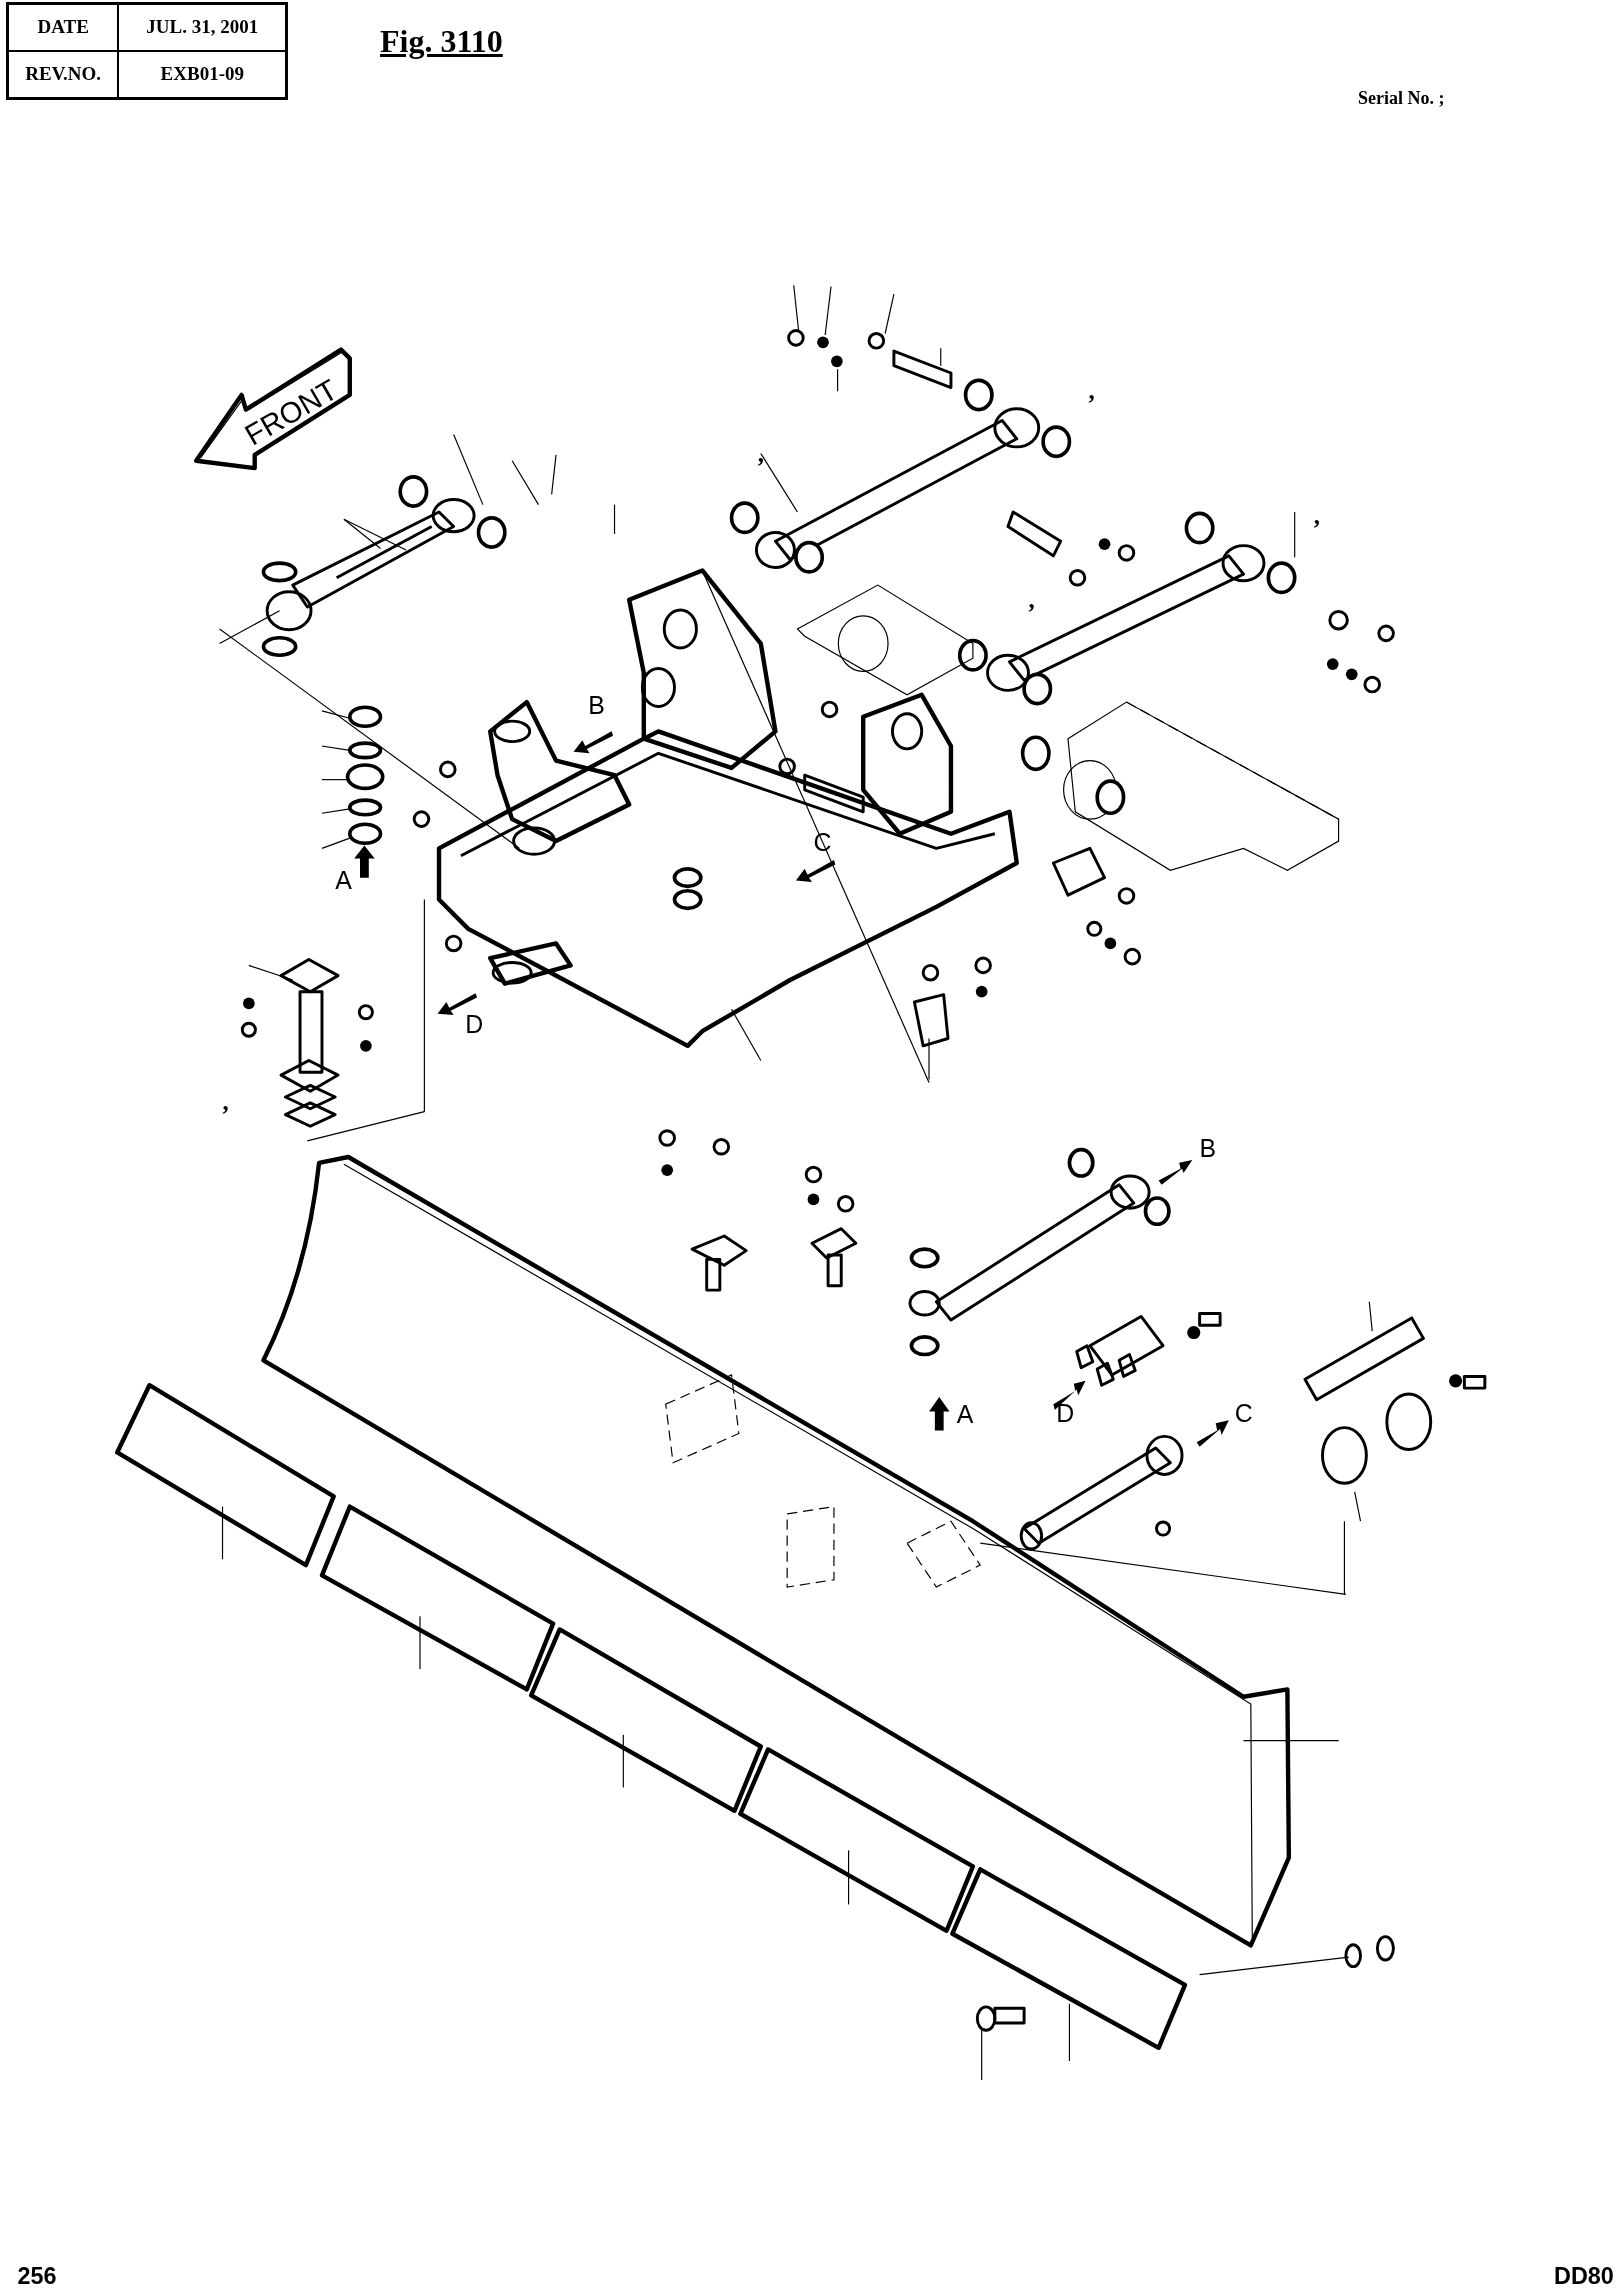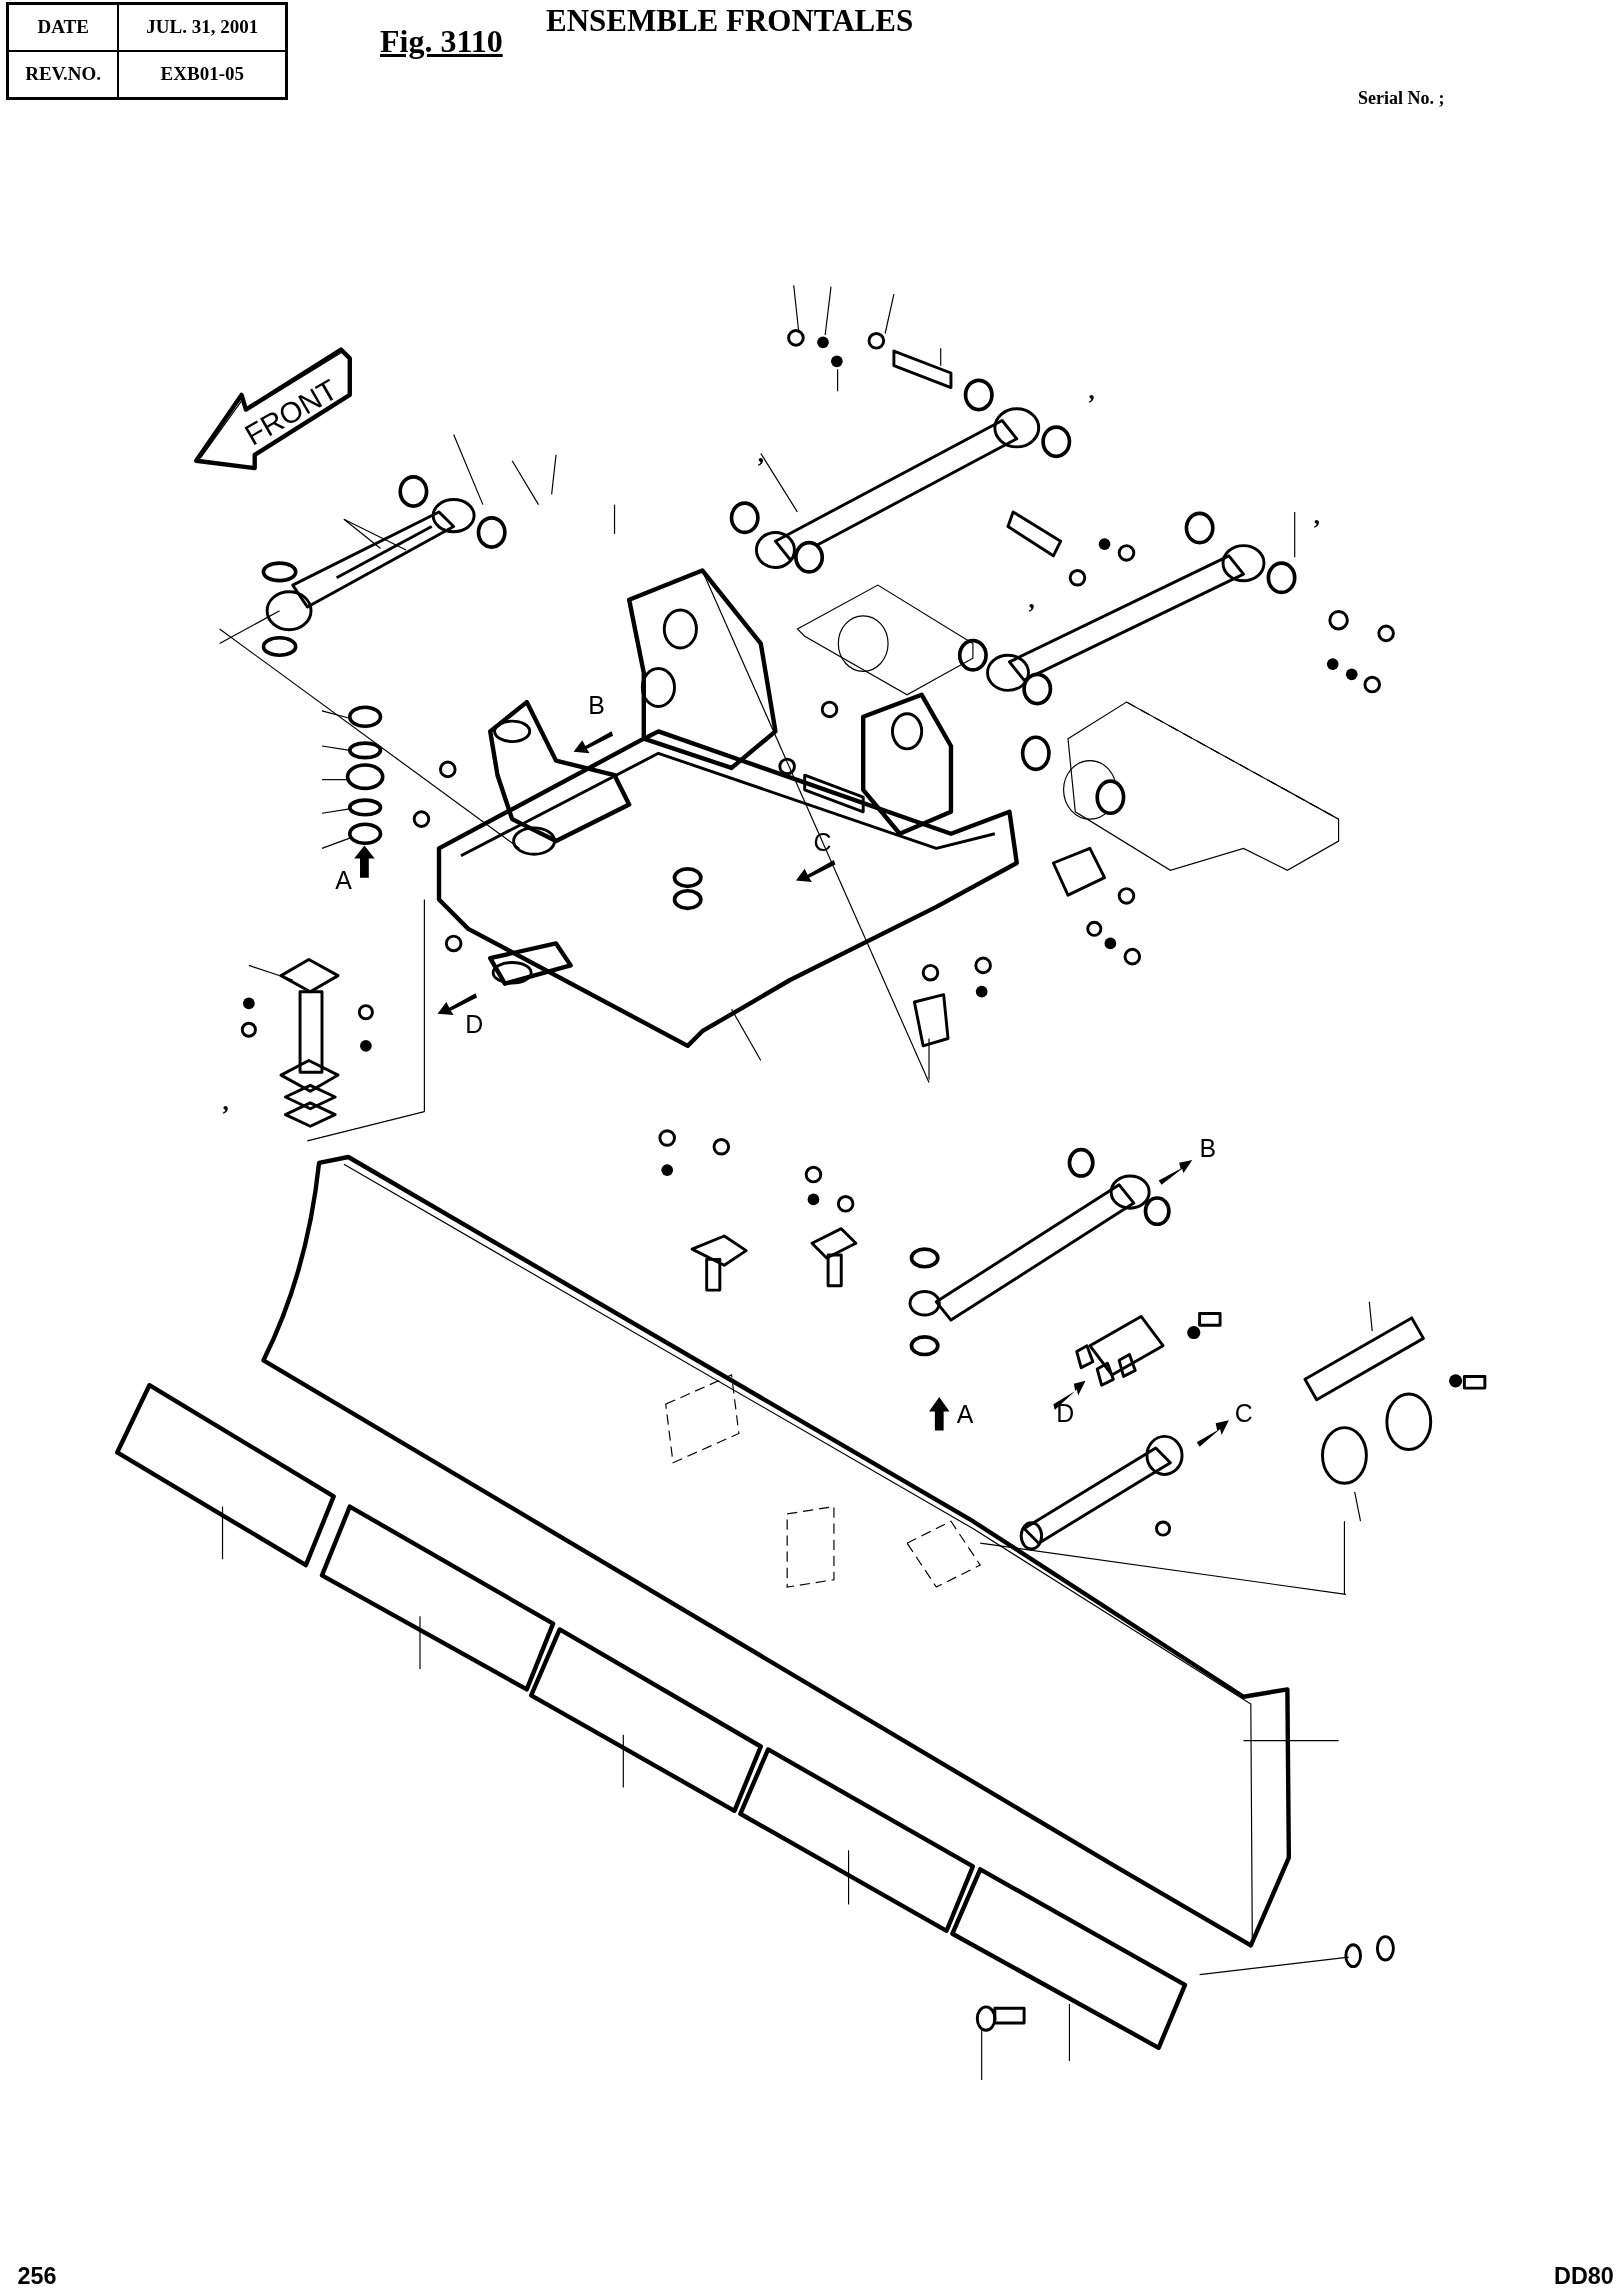--- a/index.html
+++ b/index.html
@@ -33,28 +33,27 @@
 <body>
 
 <table class="title-block">
   <tbody>
       <tr>
     <td class="lbl">DATE</td>
     <td class="val">JUL. 31, 2001</td>
   </tr>
   <tr>
     <td class="lbl">REV.NO.</td>
-    <td class="val">EXB01-05</td>
+    <td class="val">EXB01-09</td>
   </tr>
 </tbody>
   </table>
 
 <div class="fig-no">Fig. 3110</div>
 <div class="fig-title">
-  <div>ENSEMBLE FRONTALES</div>
 </div>
 <div class="serial">Serial No. ;</div>
 
 <svg class="drawing" width="1624" height="2295" viewBox="0 0 2220 3138">
 
   <g>
     <path class="thick" d="M268 630 L330 540 L336 560 L466 478 L478 490 L478 540 L348 622 L348 640 Z"></path>
     <line class="thin" x1="274" y1="626" x2="330" y2="548"></line>
     <line class="thin" x1="340" y1="560" x2="470" y2="480"></line>
     <text class="front-lbl" x="345" y="610" transform="rotate(-30 345 610)">FRONT</text>

